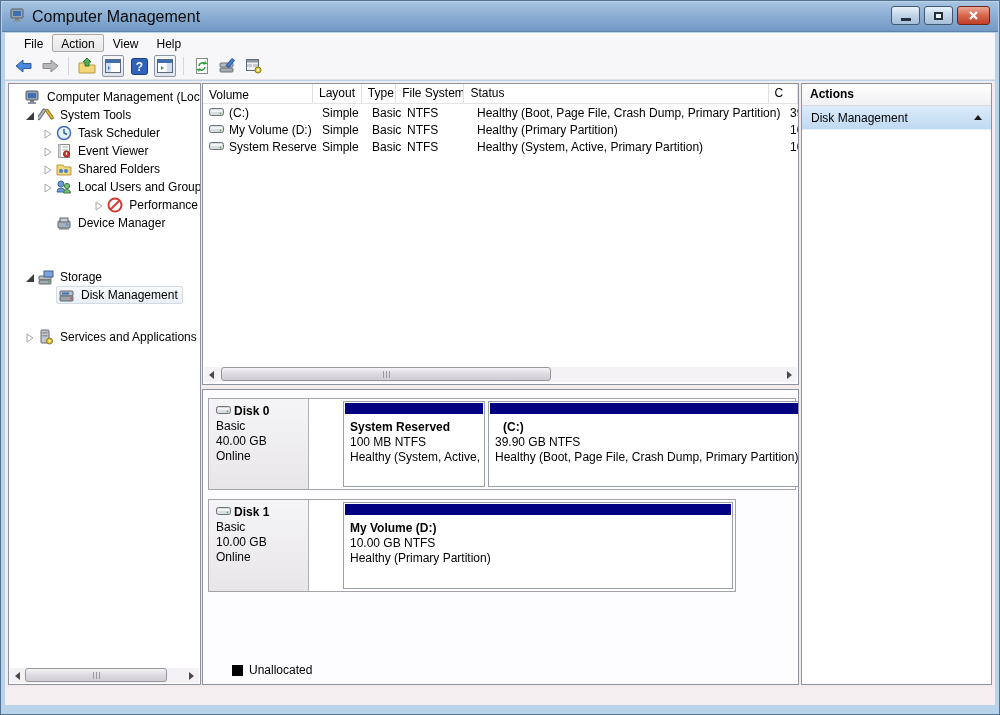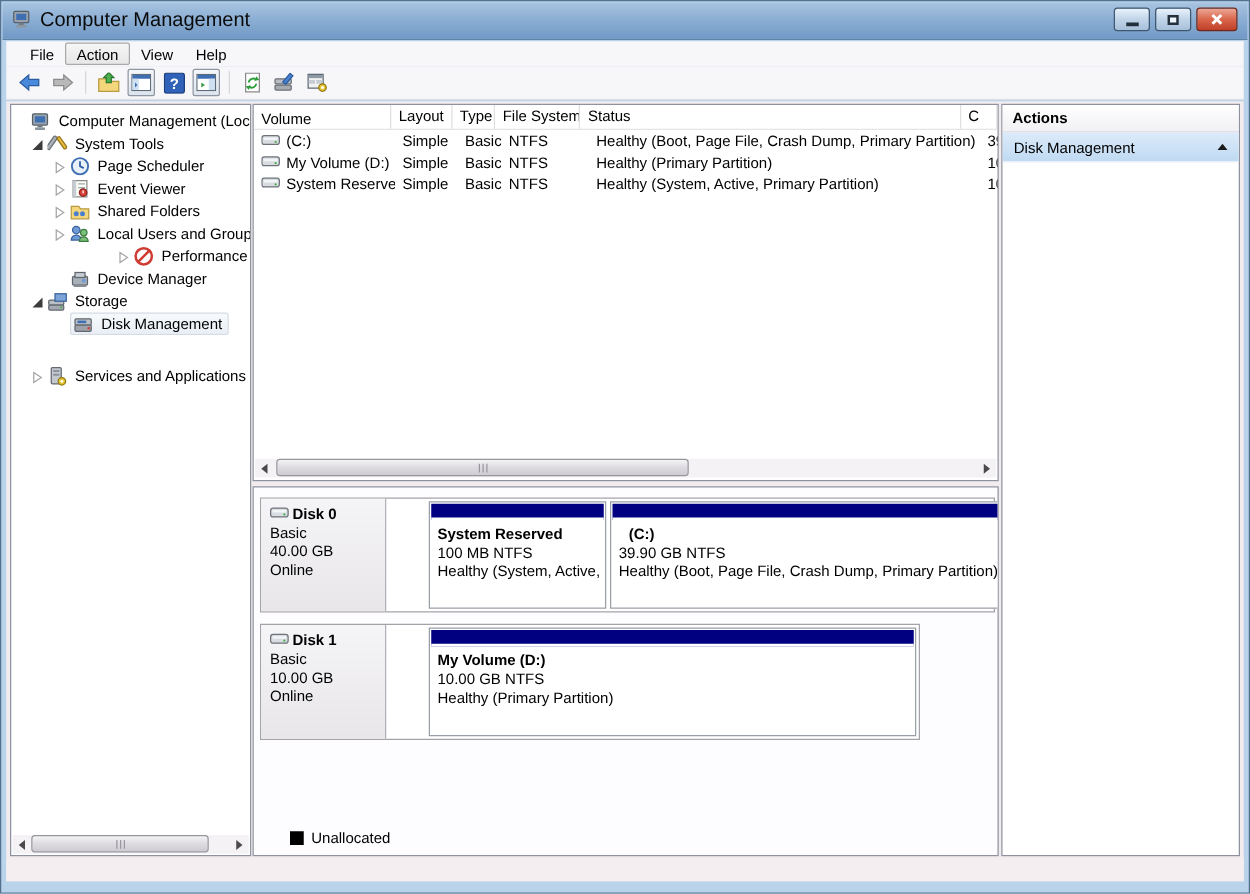--- a/index.html
+++ b/index.html
@@ -228,21 +228,21 @@
           <span class="tlabel">System Tools</span>
         </div>
         <div class="trow" style="padding-left:32px;">
           <span class="twist"><svg width="10" height="10">
                 <polygon points="2,1 8,5 2,9" fill="#ffffff" stroke="#a6a6a6"></polygon>
               </svg></span>
           <span class="ticon"><svg width="16" height="16">
                 <circle cx="8" cy="8" r="6.5" fill="#e8f1fa" stroke="#3f6fb3" stroke-width="1.5"></circle>
                 <path d="M8 4 L8 8 L11 9.5" stroke="#2b5d9e" stroke-width="1.4" fill="none"></path>
               </svg></span>
-          <span class="tlabel">Page Scheduler</span>
+          <span class="tlabel">Task Scheduler</span>
         </div>
         <div class="trow" style="padding-left:32px;">
           <span class="twist"><svg width="10" height="10">
                 <polygon points="2,1 8,5 2,9" fill="#ffffff" stroke="#a6a6a6"></polygon>
               </svg></span>
           <span class="ticon"><svg width="16" height="16">
                 <rect x="2.5" y="1.5" width="11" height="13" fill="#fdfdf6" stroke="#8a8a8a"></rect>
                 <rect x="2.5" y="1.5" width="2.5" height="13" fill="#c7cdd6"></rect>
                 <line x1="6.5" y1="4" x2="12" y2="4" stroke="#9aa"></line>
                 <line x1="6.5" y1="7" x2="12" y2="7" stroke="#9aa"></line>
@@ -286,21 +286,21 @@
         </div>
         <div class="trow" style="padding-left:45px;">
           <span class="ticon"><svg width="16" height="16">
                 <rect x="2" y="6" width="12" height="7" rx="1" fill="#aab0b8" stroke="#5f656d"></rect>
                 <rect x="4" y="3" width="8" height="4" fill="#c8cdd4" stroke="#5f656d"></rect>
                 <circle cx="11" cy="9.5" r="1.6" fill="#6f9bd6"></circle>
                 <rect x="3" y="13" width="10" height="1.6" fill="#878d95"></rect>
               </svg></span>
           <span class="tlabel">Device Manager</span>
         </div>
-        <div class="trow" style="padding-left:14px;">
+        <div class="trow" style="padding-left:14px;margin-top:36px;">
           <span class="twist"><svg width="10" height="10">
                 <polygon points="9,1 9,9 1,9" fill="#3c3c3c"></polygon>
               </svg></span>
           <span class="ticon"><svg width="16" height="16">
                 <rect x="1" y="7" width="12" height="4" rx="1" fill="#b9bec5" stroke="#636870"></rect>
                 <rect x="1" y="11" width="12" height="4" rx="1" fill="#a5aab2" stroke="#636870"></rect>
                 <rect x="6" y="2" width="9" height="6" fill="#7ca4d8" stroke="#3b639c"></rect>
                 <circle cx="11" cy="12.8" r="0.9" fill="#49b04c"></circle>
               </svg></span>
           <span class="tlabel">Storage</span>

